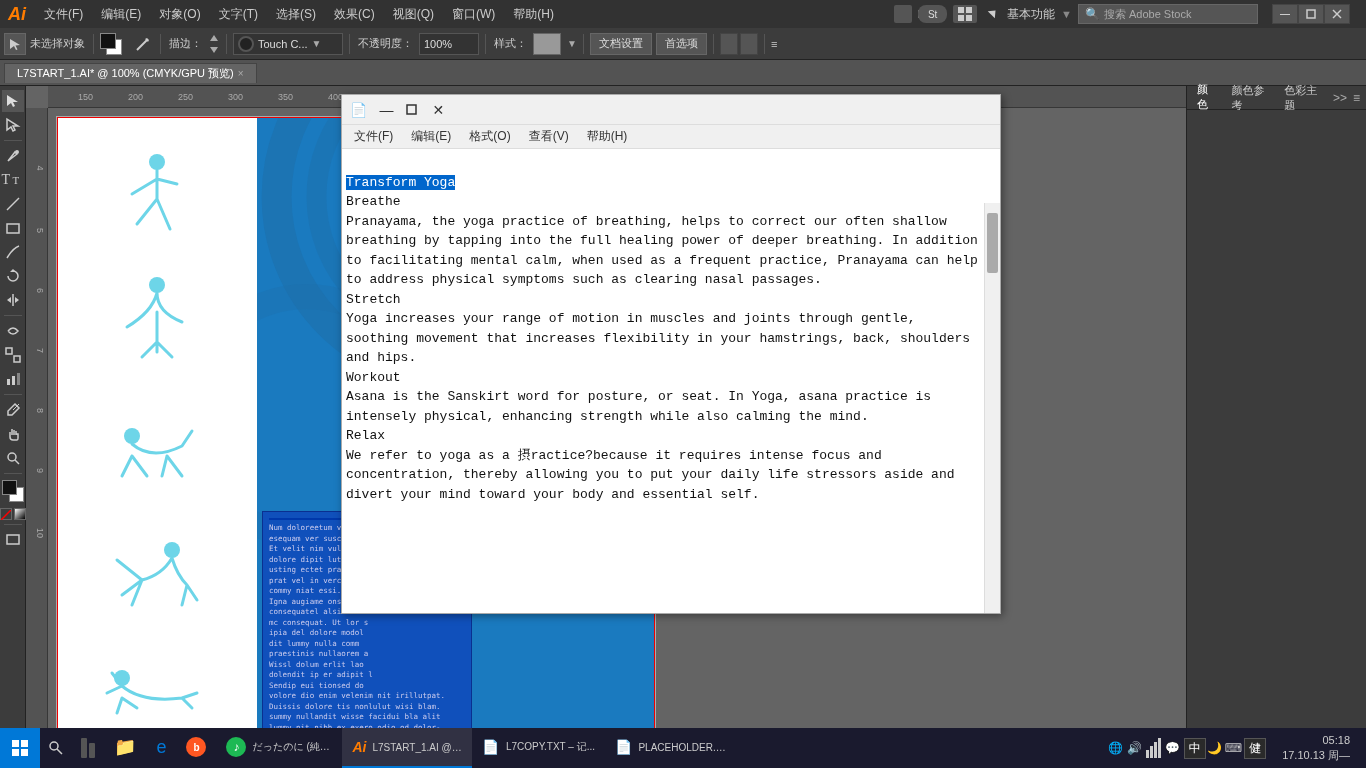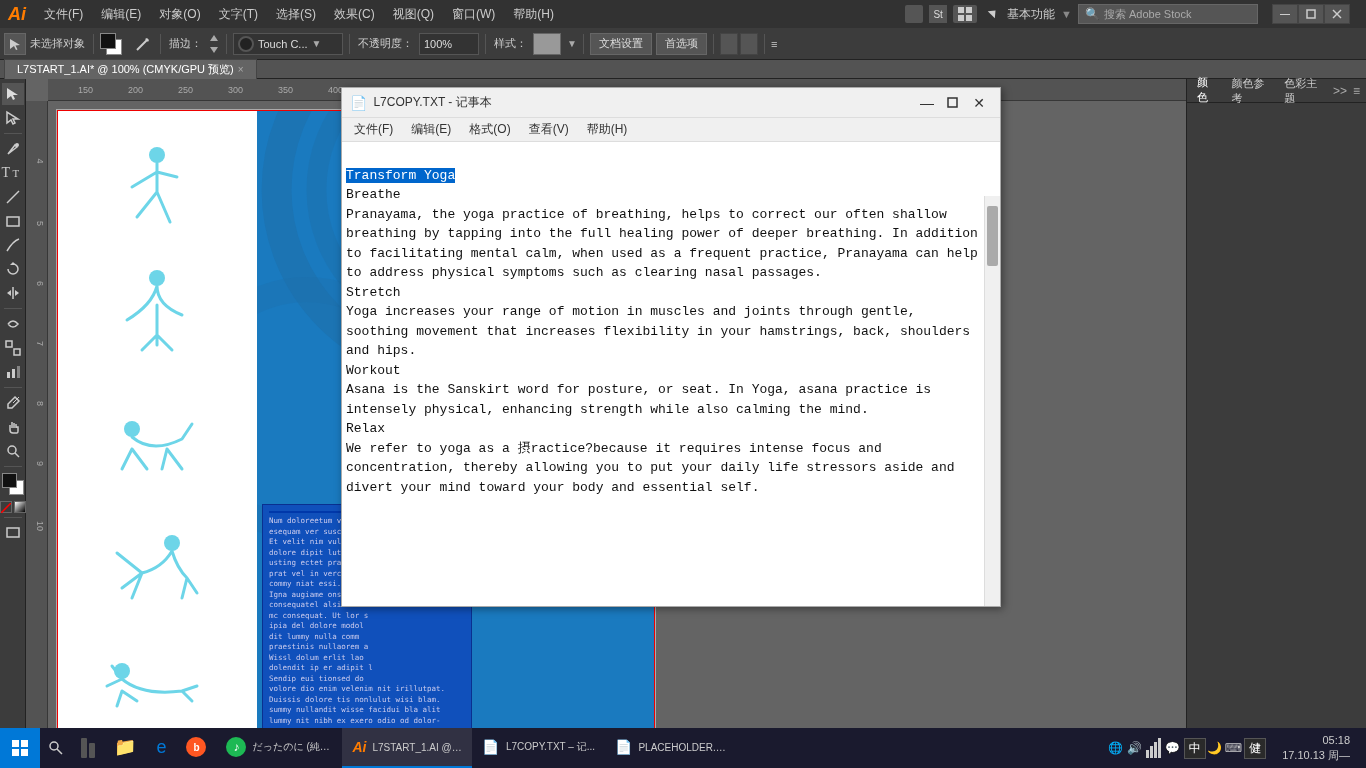--- a/index.html
+++ b/index.html
@@ -17,21 +17,21 @@
     #toolbar {
       width: 100%; height: 32px; background: #3c3c3c; display: flex; align-items: center;
       padding: 0 4px; gap: 4px; border-bottom: 1px solid #222;
     }
     .toolbar-label { color: #ccc; font-size: 11px; white-space: nowrap; padding: 0 2px; }
     .toolbar-divider { width: 1px; height: 20px; background: #555; margin: 0 2px; }
     .doc-btn { background: #555; color: #ddd; border: 1px solid #666; height: 22px; font-size: 11px; padding: 0 8px; cursor: pointer; }
 
     
     #tab-bar {
-      width: 100%; height: 19px; background: #535353; display: flex; align-items: center;
+      width: 100%; height: 26px; background: #535353; display: flex; align-items: center;
       padding: 0 4px; border-bottom: 1px solid #222;
     }
     .tab { background: #646464; color: #ddd; border: 1px solid #444; border-bottom: none; padding: 2px 12px; font-size: 11px; cursor: pointer; display: flex; align-items: center; gap: 4px; }
     .tab.active { background: #646464; color: #fff; }
     .tab-close { color: #aaa; font-size: 10px; cursor: pointer; }
 
     
     #main-content {
       display: flex; width: 100%; height: calc(768px - 28px - 32px - 26px - 28px);
     }
@@ -149,21 +149,21 @@
   <span class="menu-item">效果(C)</span>
   <span class="menu-item">视图(Q)</span>
   <span class="menu-item">窗口(W)</span>
   <span class="menu-item">帮助(H)</span>
   <div style="flex:1"></div>
 
   <div style="display:flex;align-items:center;gap:6px;margin-right:8px;">
     <div style="width:18px;height:18px;background:#555;border-radius:2px;display:flex;align-items:center;justify-content:center;">
         <span style="color:#ddd;font-size:10px;padding-left:40px;">Dr</span>
       </div>
-    <div style="width:18px;height:18px;background:#555;border-radius:0;display:flex;align-items:center;justify-content:center;">
+    <div style="width:29px;height:18px;background:#555;border-radius:8px;display:flex;align-items:center;justify-content:center;">
         <span style="color:#ddd;font-size:10px;">St</span>
       </div>
     <div style="width:24px;height:18px;background:#555;border-radius:2px;display:flex;align-items:center;justify-content:center;">
       <svg width="14" height="14" viewBox="0 0 14 14">
           <rect x="0" y="0" width="6" height="6" fill="#ccc"></rect>
           <rect x="8" y="0" width="6" height="6" fill="#ccc"></rect>
           <rect x="0" y="8" width="6" height="6" fill="#ccc"></rect>
           <rect x="8" y="8" width="6" height="6" fill="#ccc"></rect>
         </svg>
     </div>
@@ -479,21 +479,20 @@
 Sendip eui tionsed do
 volore dio enim velenim nit irillutpat. Duissis dolore tis nonlulut wisi blam.
 summy nullandit wisse facidui bla alit lummy nit nibh ex exero odio od dolor-</span>
         </div>
       </div>
     </div>
 
     <div id="notepad">
       <div id="notepad-titlebar">
         <span class="notepad-icon">📄</span>
-        <span class="notepad-title">L7COPY.TXT - 记事本</span>
         <button class="win-btn">—</button>
         <button class="win-btn">
           <svg width="12" height="12" viewBox="0 0 12 12">
               <rect x="1" y="1" width="9" height="9" fill="none" stroke="#333" stroke-width="1.5"></rect>
             </svg>
         </button>
         <button class="win-btn close">✕</button>
       </div>
       <div id="notepad-menubar">
         <span class="np-menu">文件(F)</span>

